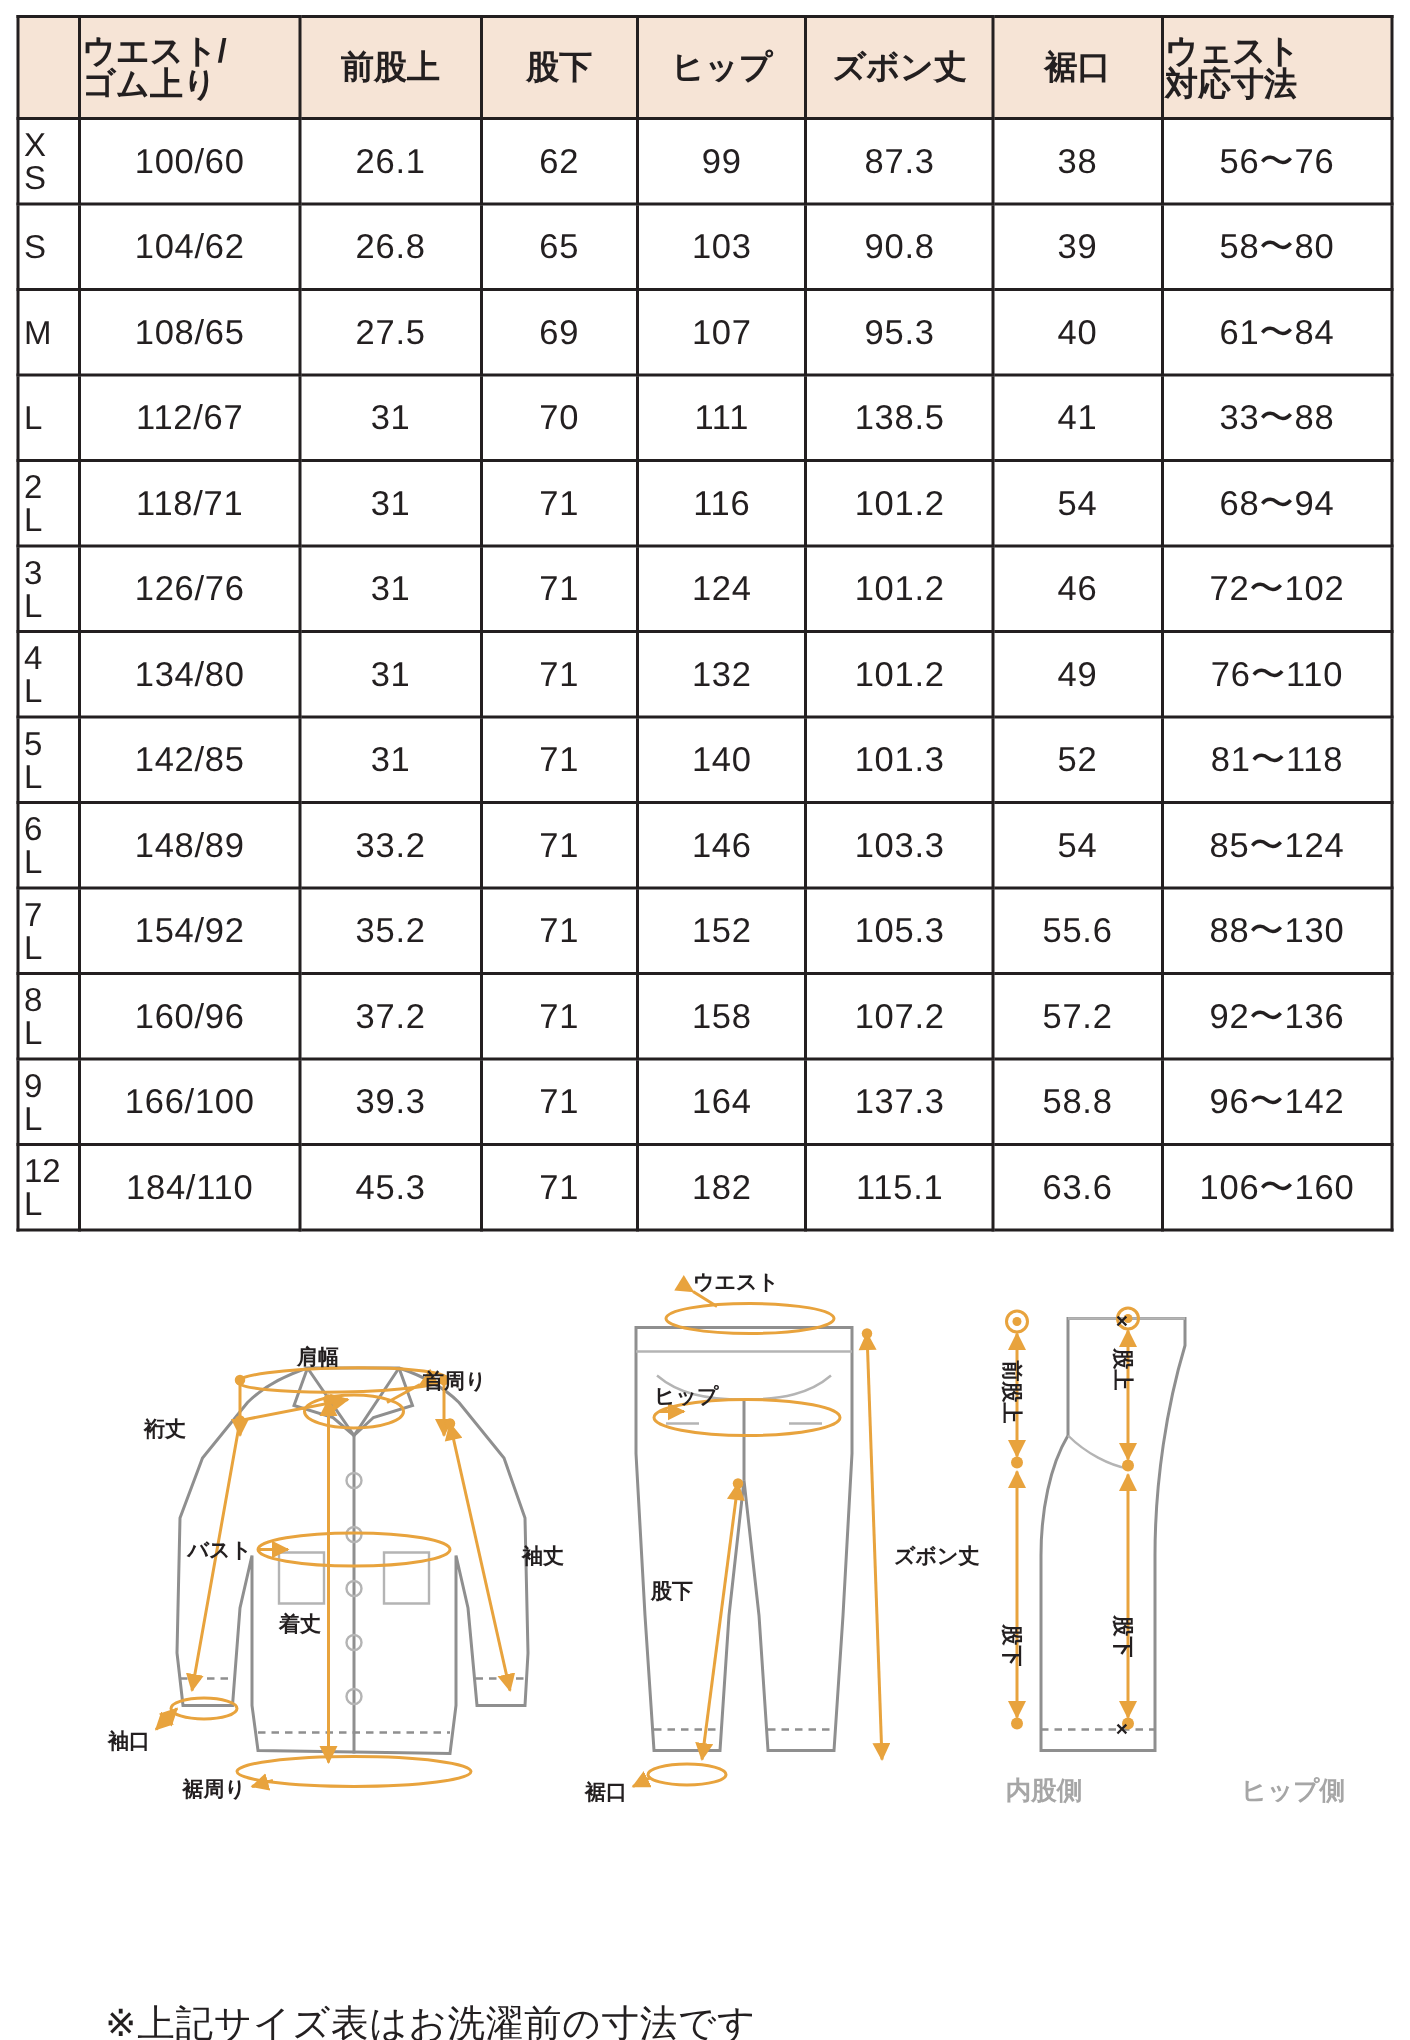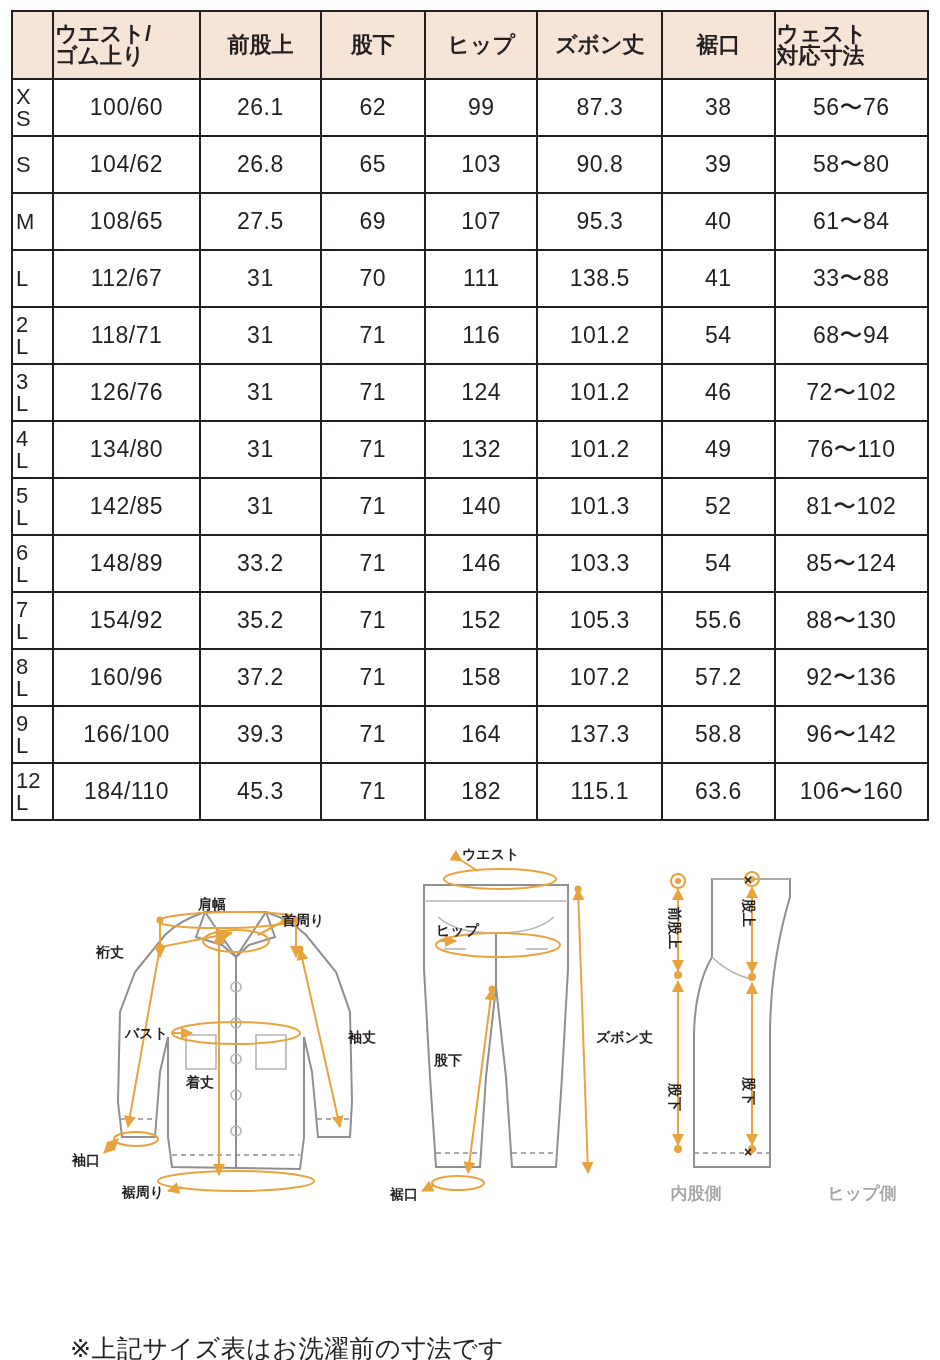--- a/index.html
+++ b/index.html
@@ -225,21 +225,21 @@
           <td class="sz">
             <span class="sz-inner">5
 L</span>
           </td>
           <td>142/85</td>
           <td>31</td>
           <td>71</td>
           <td>140</td>
           <td>101.3</td>
           <td>52</td>
-          <td>81〜102</td>
+          <td>81〜118</td>
         </tr>
         <tr>
           <td class="sz">
             <span class="sz-inner">6
 L</span>
           </td>
           <td>148/89</td>
           <td>33.2</td>
           <td>71</td>
           <td>146</td>

